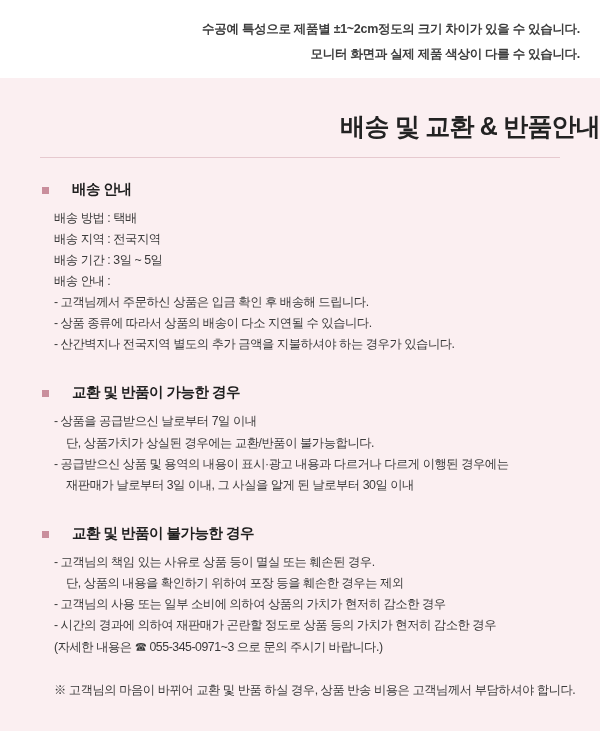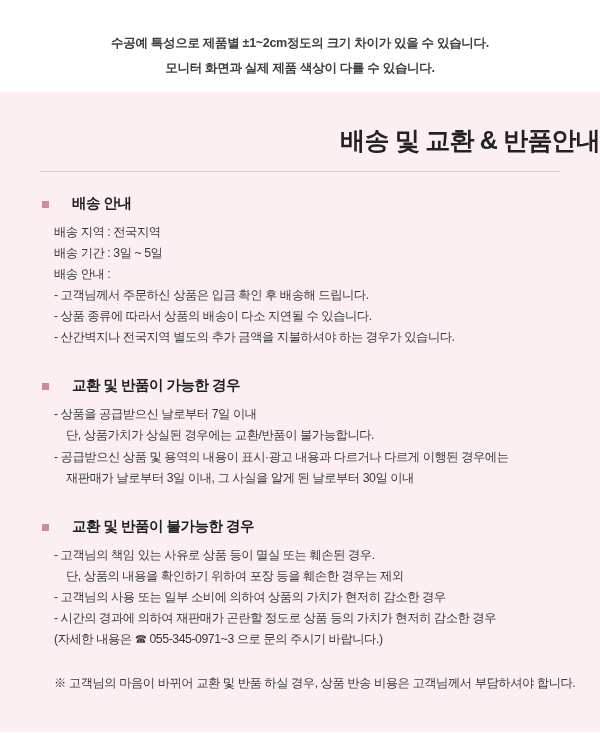--- a/index.html
+++ b/index.html
@@ -17,22 +17,22 @@
   .page {
     width: 600px;
     height: 733px;
     position: relative;
     box-sizing: border-box;
   }
 
   
   .top-notice {
     background: #ffffff;
-    padding: 34px 20px 14px 20px;
-    text-align: center;
+    padding: 20px 20px 14px 20px;
+    text-align: right;
   }
   .top-notice p {
     margin: 0 0 6px 0;
     font-size: 12.5px;
     line-height: 1.5;
     color: #3d3d3d;
     font-weight: bold;
     letter-spacing: -0.3px;
   }
   .top-notice p:last-child { margin-bottom: 0; }
@@ -135,20 +135,21 @@
     <div class="title-rule"></div>
 
     <div class="content">
 
       <div class="section gap-lg">
         <div class="sec-head">
           <span class="sq"></span>
           <span class="sec-title">배송 안내</span>
         </div>
         <ul class="lines">
+          <li>배송 방법 : 택배</li>
           <li>배송 지역 : 전국지역</li>
           <li>배송 기간 : 3일 ~ 5일</li>
           <li>배송 안내 :</li>
           <li>- 고객님께서 주문하신 상품은 입금 확인 후 배송해 드립니다.</li>
           <li>- 상품 종류에 따라서 상품의 배송이 다소 지연될 수 있습니다.</li>
           <li>- 산간벽지나 전국지역 별도의 추가 금액을 지불하셔야 하는 경우가 있습니다.</li>
         </ul>
       </div>
 
       <div class="section gap-lg">

